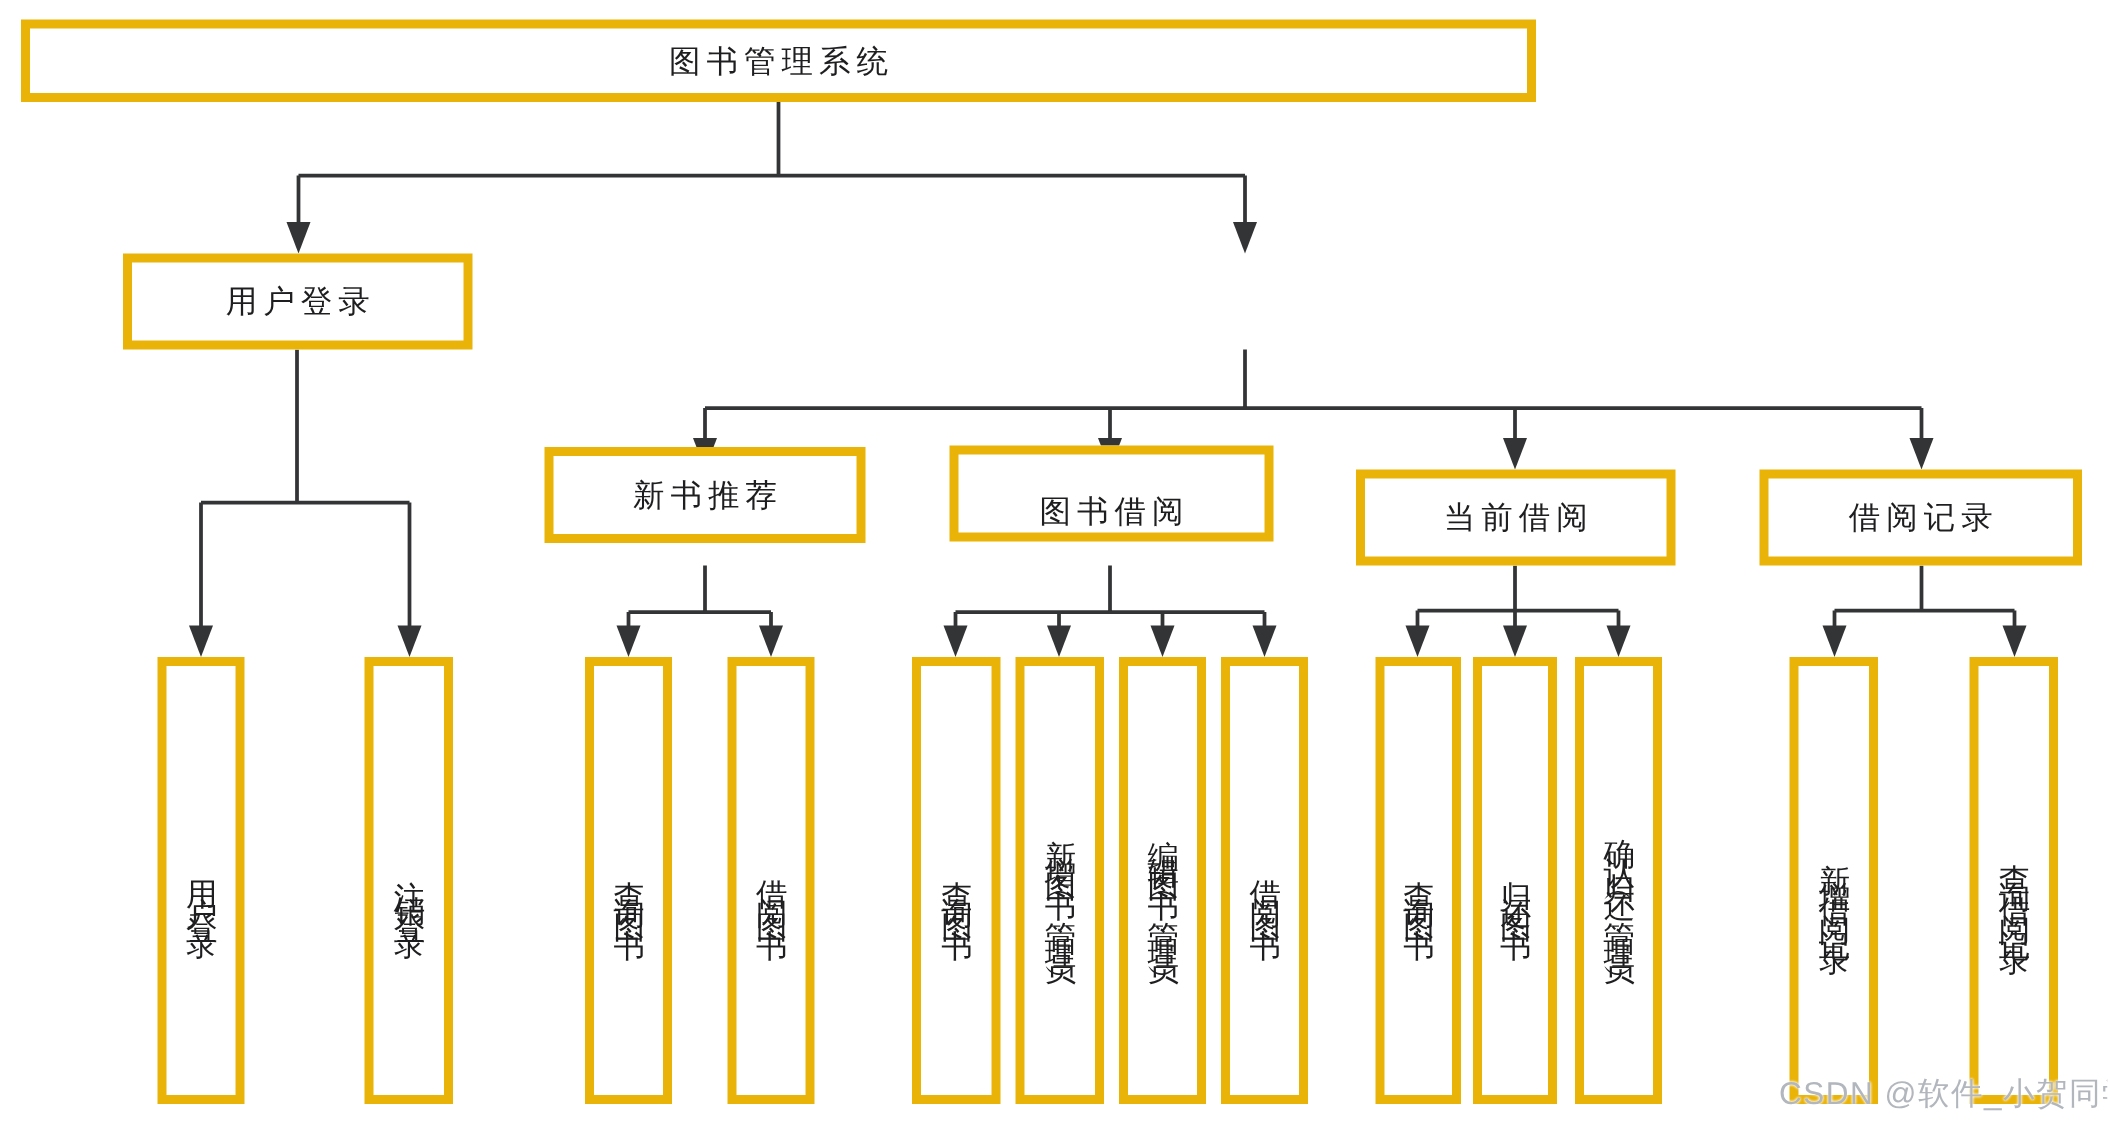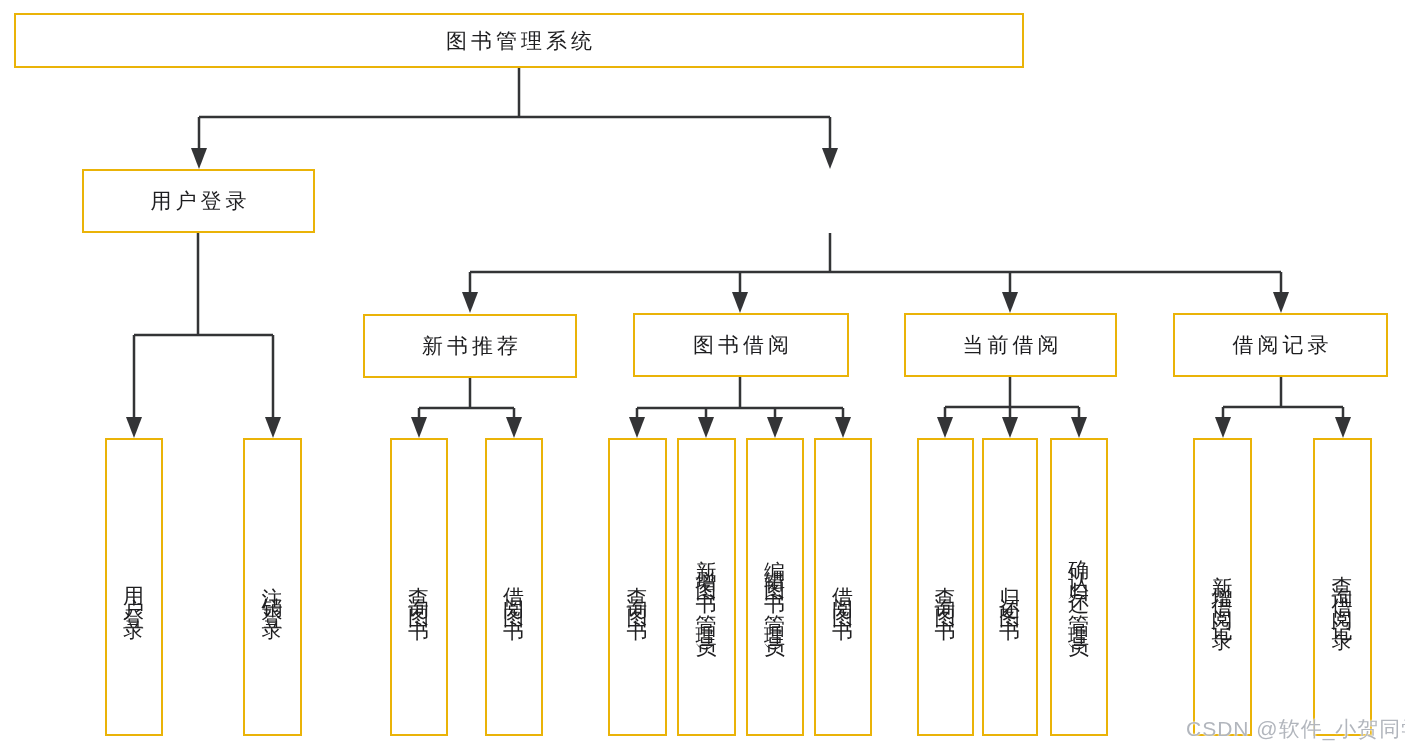--- a/index.html
+++ b/index.html
@@ -20,21 +20,21 @@
     left: 0;
     top: 0;
     width: 1405px;
     height: 747px;
     z-index: 1;
   }
   .node {
     position: absolute;
     box-sizing: border-box;
     background: #ffffff;
-    border: 2px solid #eab308;
+    border: 6px solid #eab308;
     display: flex;
     align-items: center;
     justify-content: center;
     color: #1e1e20;
     z-index: 2;
   }
   .node.h {
     font-size: 21px;
     letter-spacing: 4px;
   }
@@ -110,24 +110,24 @@
   </svg>
 
   <div class="node h" style="left:14px; top:13px; width:1010px; height:55px;">
     <span class="lbl">图书管理系统</span>
   </div>
 
   <div class="node h" style="left:82px; top:169px; width:233px; height:64px;">
     <span class="lbl">用户登录</span>
   </div>
 
-  <div class="node h" style="left:363px; top:314px; width:214px; height:64px;">
+  <div class="node h" style="left:363px; top:298px; width:214px; height:64px;">
     <span class="lbl">新书推荐</span>
   </div>
-  <div class="node h" style="left:633px; top:313px; width:216px; height:64px;">
+  <div class="node h" style="left:633px; top:297px; width:216px; height:64px;align-items:flex-end;">
     <span class="lbl">图书借阅</span>
   </div>
   <div class="node h" style="left:904px; top:313px; width:213px; height:64px;font-family:Liberation Mono, monospace;">
     <span class="lbl">当前借阅</span>
   </div>
   <div class="node h" style="left:1173px; top:313px; width:215px; height:64px;">
     <span class="lbl">借阅记录</span>
   </div>
 
   <div class="node v" style="left:105px; top:438px; width:58px; height:298px;">

